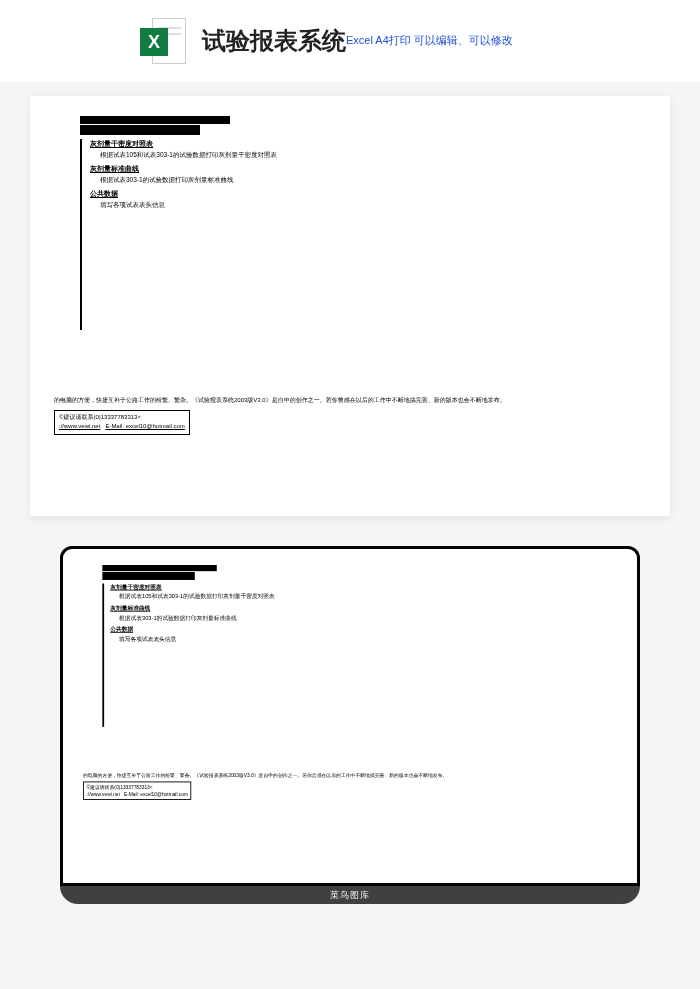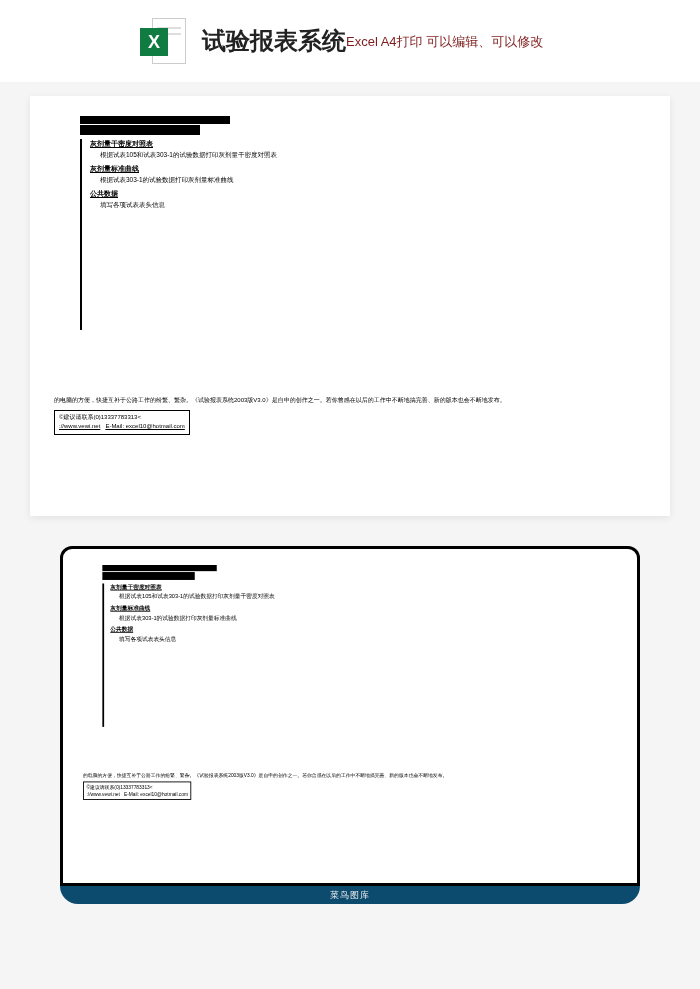--- a/index.html
+++ b/index.html
@@ -46,21 +46,21 @@
     background: #107c41;
     color: #fff;
     display: flex;
     align-items: center;
     justify-content: center;
     font-weight: bold;
     font-size: 18px;
   }
   .title-block { display: flex; flex-direction: row; }
   .main-title { font-size: 24px; font-weight: bold; color: #222; }
-  .subtitle { font-size: 13px; color: #7f1d1d; margin-top: 8px; }
+  .subtitle { font-size: 11px; color: #1d4ed8; margin-top: 8px; }
 
   .preview-card {
     margin: 14px 30px 30px 30px;
     background: #fff;
     box-shadow: 0 2px 8px rgba(0,0,0,0.08);
     height: 420px;
     position: relative;
     padding: 20px 24px;
     font-size: 7px;
     color: #000;
@@ -106,21 +106,21 @@
     border: 3px solid #000;
     border-radius: 12px 12px 0 0;
     background: #fff;
     height: 340px;
     padding: 16px 20px;
     position: relative;
     overflow: hidden;
   }
   .laptop-base {
     height: 18px;
-    background: #0c4a6e;
+    background: #404040;
     border-radius: 0 0 18px 18px;
     position: relative;
     display: flex;
     align-items: center;
     justify-content: center;
   }
   .laptop-base-text {
     color: #eee;
     font-size: 9px;
     letter-spacing: 1px;

